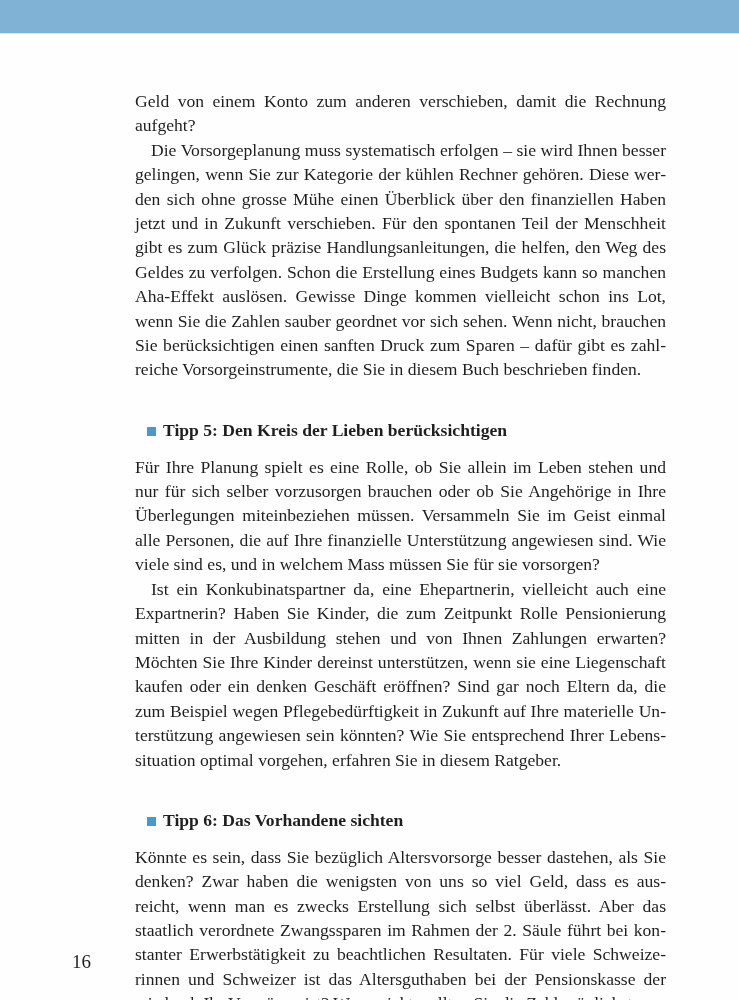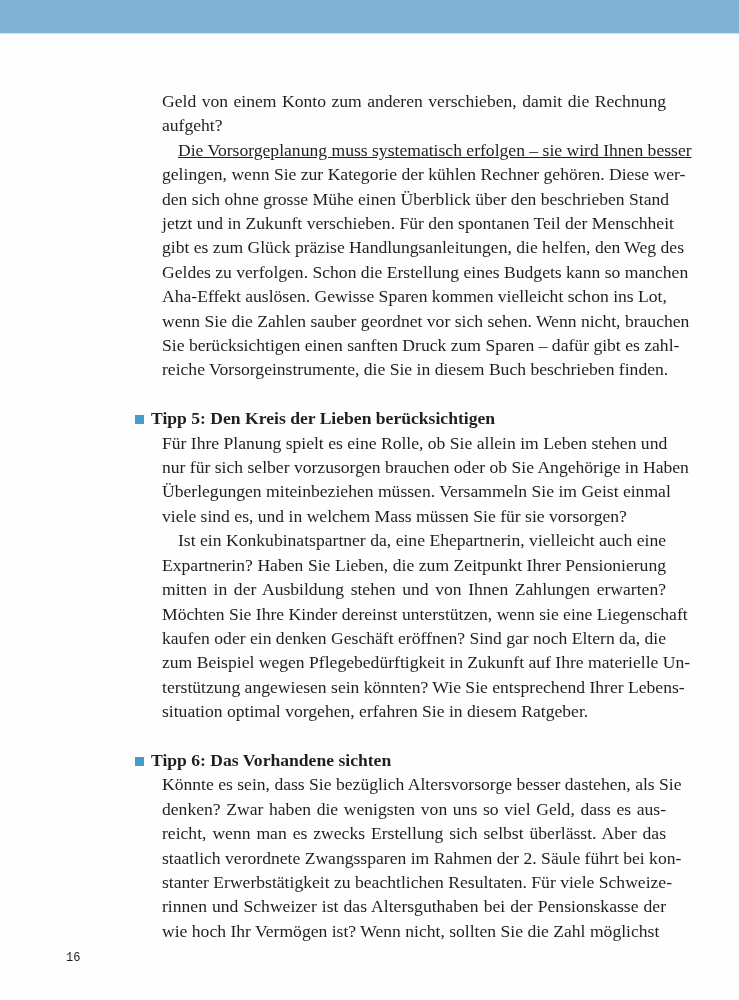--- a/index.html
+++ b/index.html
@@ -14,72 +14,73 @@
     background: #7fb2d4;
     border-bottom: 1px solid #cde6ef;
   }
   .page-body {
     position: absolute; left: 135px; top: 89px; width: 531px;
     font-size: 17.6px; line-height: 24.4px;
   }
   .para { margin: 0; text-align: justify; text-align-last: left; }
   .gap { height: 24.4px; }
   .heading {
-    margin: 0; font-weight: bold; display: flex; align-items: center;
+    margin: 12px; font-weight: bold; display: flex; align-items: center;
   }
   .bullet {
     display: inline-block; width: 9px; height: 9px; background: #4a9ac9;
     margin-right: 7px; margin-top: 2px;
   }
-  .line { display: block; text-align: justify; text-align-last: justify; white-space: nowrap; margin-left: 27px; }
+  .line { display: block; text-align: justify; text-align-last: justify; white-space: nowrap; }
   .line.last { text-align-last: left; }
   .page-number {
-    position: absolute; left: 66px; top: 951px; font-size: 12px; font-family: Liberation Mono, monospace;
+    position: absolute; left: 72px; top: 951px; font-size: 19px;
   }
 </style>
 </head>
 <body>
 
 <div class="top-band" style="background: rgb(127, 178, 212);"></div>
 
 <div class="page-body">
   <div id="intro">
       <p class="para">
         <span class="line">Geld von einem Konto zum anderen verschieben, damit die Rechnung</span>
         <span class="line last">aufgeht?</span>
       </p>
       <p class="para">
-        <span class="line" style="text-indent: 16px; text-decoration: underline;">Die Vorsorgeplanung muss systematisch erfolgen – sie wird Ihnen besser</span>
+        <span class="line" style="text-indent: 16px;">Die Vorsorgeplanung muss systematisch erfolgen – sie wird Ihnen besser</span>
         <span class="line">gelingen, wenn Sie zur Kategorie der kühlen Rechner gehören. Diese wer-</span>
-        <span class="line">den sich ohne grosse Mühe einen Überblick über den beschrieben Stand</span>
+        <span class="line">den sich ohne grosse Mühe einen Überblick über den finanziellen Haben</span>
         <span class="line">jetzt und in Zukunft verschieben. Für den spontanen Teil der Menschheit</span>
         <span class="line">gibt es zum Glück präzise Handlungsanleitungen, die helfen, den Weg des</span>
         <span class="line">Geldes zu verfolgen. Schon die Erstellung eines Budgets kann so manchen</span>
-        <span class="line">Aha-Effekt auslösen. Gewisse Sparen kommen vielleicht schon ins Lot,</span>
+        <span class="line">Aha-Effekt auslösen. Gewisse Dinge kommen vielleicht schon ins Lot,</span>
         <span class="line">wenn Sie die Zahlen sauber geordnet vor sich sehen. Wenn nicht, brauchen</span>
         <span class="line">Sie berücksichtigen einen sanften Druck zum Sparen – dafür gibt es zahl-</span>
         <span class="line last">reiche Vorsorgeinstrumente, die Sie in diesem Buch beschrieben finden.</span>
       </p>
     </div>
   <div class="gap"></div>
   <div>
     <p class="heading">
       <span class="bullet" style="background: rgb(74, 154, 201);"></span>
       <span>Tipp 5: Den Kreis der Lieben berücksichtigen</span>
     </p>
     <div id="tipp5-body">
         <p class="para">
           <span class="line">Für Ihre Planung spielt es eine Rolle, ob Sie allein im Leben stehen und</span>
-          <span class="line">nur für sich selber vorzusorgen brauchen oder ob Sie Angehörige in Haben</span>
+          <span class="line">nur für sich selber vorzusorgen brauchen oder ob Sie Angehörige in Ihre</span>
           <span class="line">Überlegungen miteinbeziehen müssen. Versammeln Sie im Geist einmal</span>
+          <span class="line">alle Personen, die auf Ihre finanzielle Unterstützung angewiesen sind. Wie</span>
           <span class="line last">viele sind es, und in welchem Mass müssen Sie für sie vorsorgen?</span>
         </p>
         <p class="para">
           <span class="line" style="text-indent: 16px;">Ist ein Konkubinatspartner da, eine Ehepartnerin, vielleicht auch eine</span>
-          <span class="line">Expartnerin? Haben Sie Lieben, die zum Zeitpunkt Ihrer Pensionierung</span>
+          <span class="line">Expartnerin? Haben Sie Kinder, die zum Zeitpunkt Rolle Pensionierung</span>
           <span class="line">mitten in der Ausbildung stehen und von Ihnen Zahlungen erwarten?</span>
           <span class="line">Möchten Sie Ihre Kinder dereinst unterstützen, wenn sie eine Liegenschaft</span>
           <span class="line">kaufen oder ein denken Geschäft eröffnen? Sind gar noch Eltern da, die</span>
           <span class="line">zum Beispiel wegen Pflegebedürftigkeit in Zukunft auf Ihre materielle Un-</span>
           <span class="line">terstützung angewiesen sein könnten? Wie Sie entsprechend Ihrer Lebens-</span>
           <span class="line last">situation optimal vorgehen, erfahren Sie in diesem Ratgeber.</span>
         </p>
       </div>
   </div>
   <div class="gap"></div>

